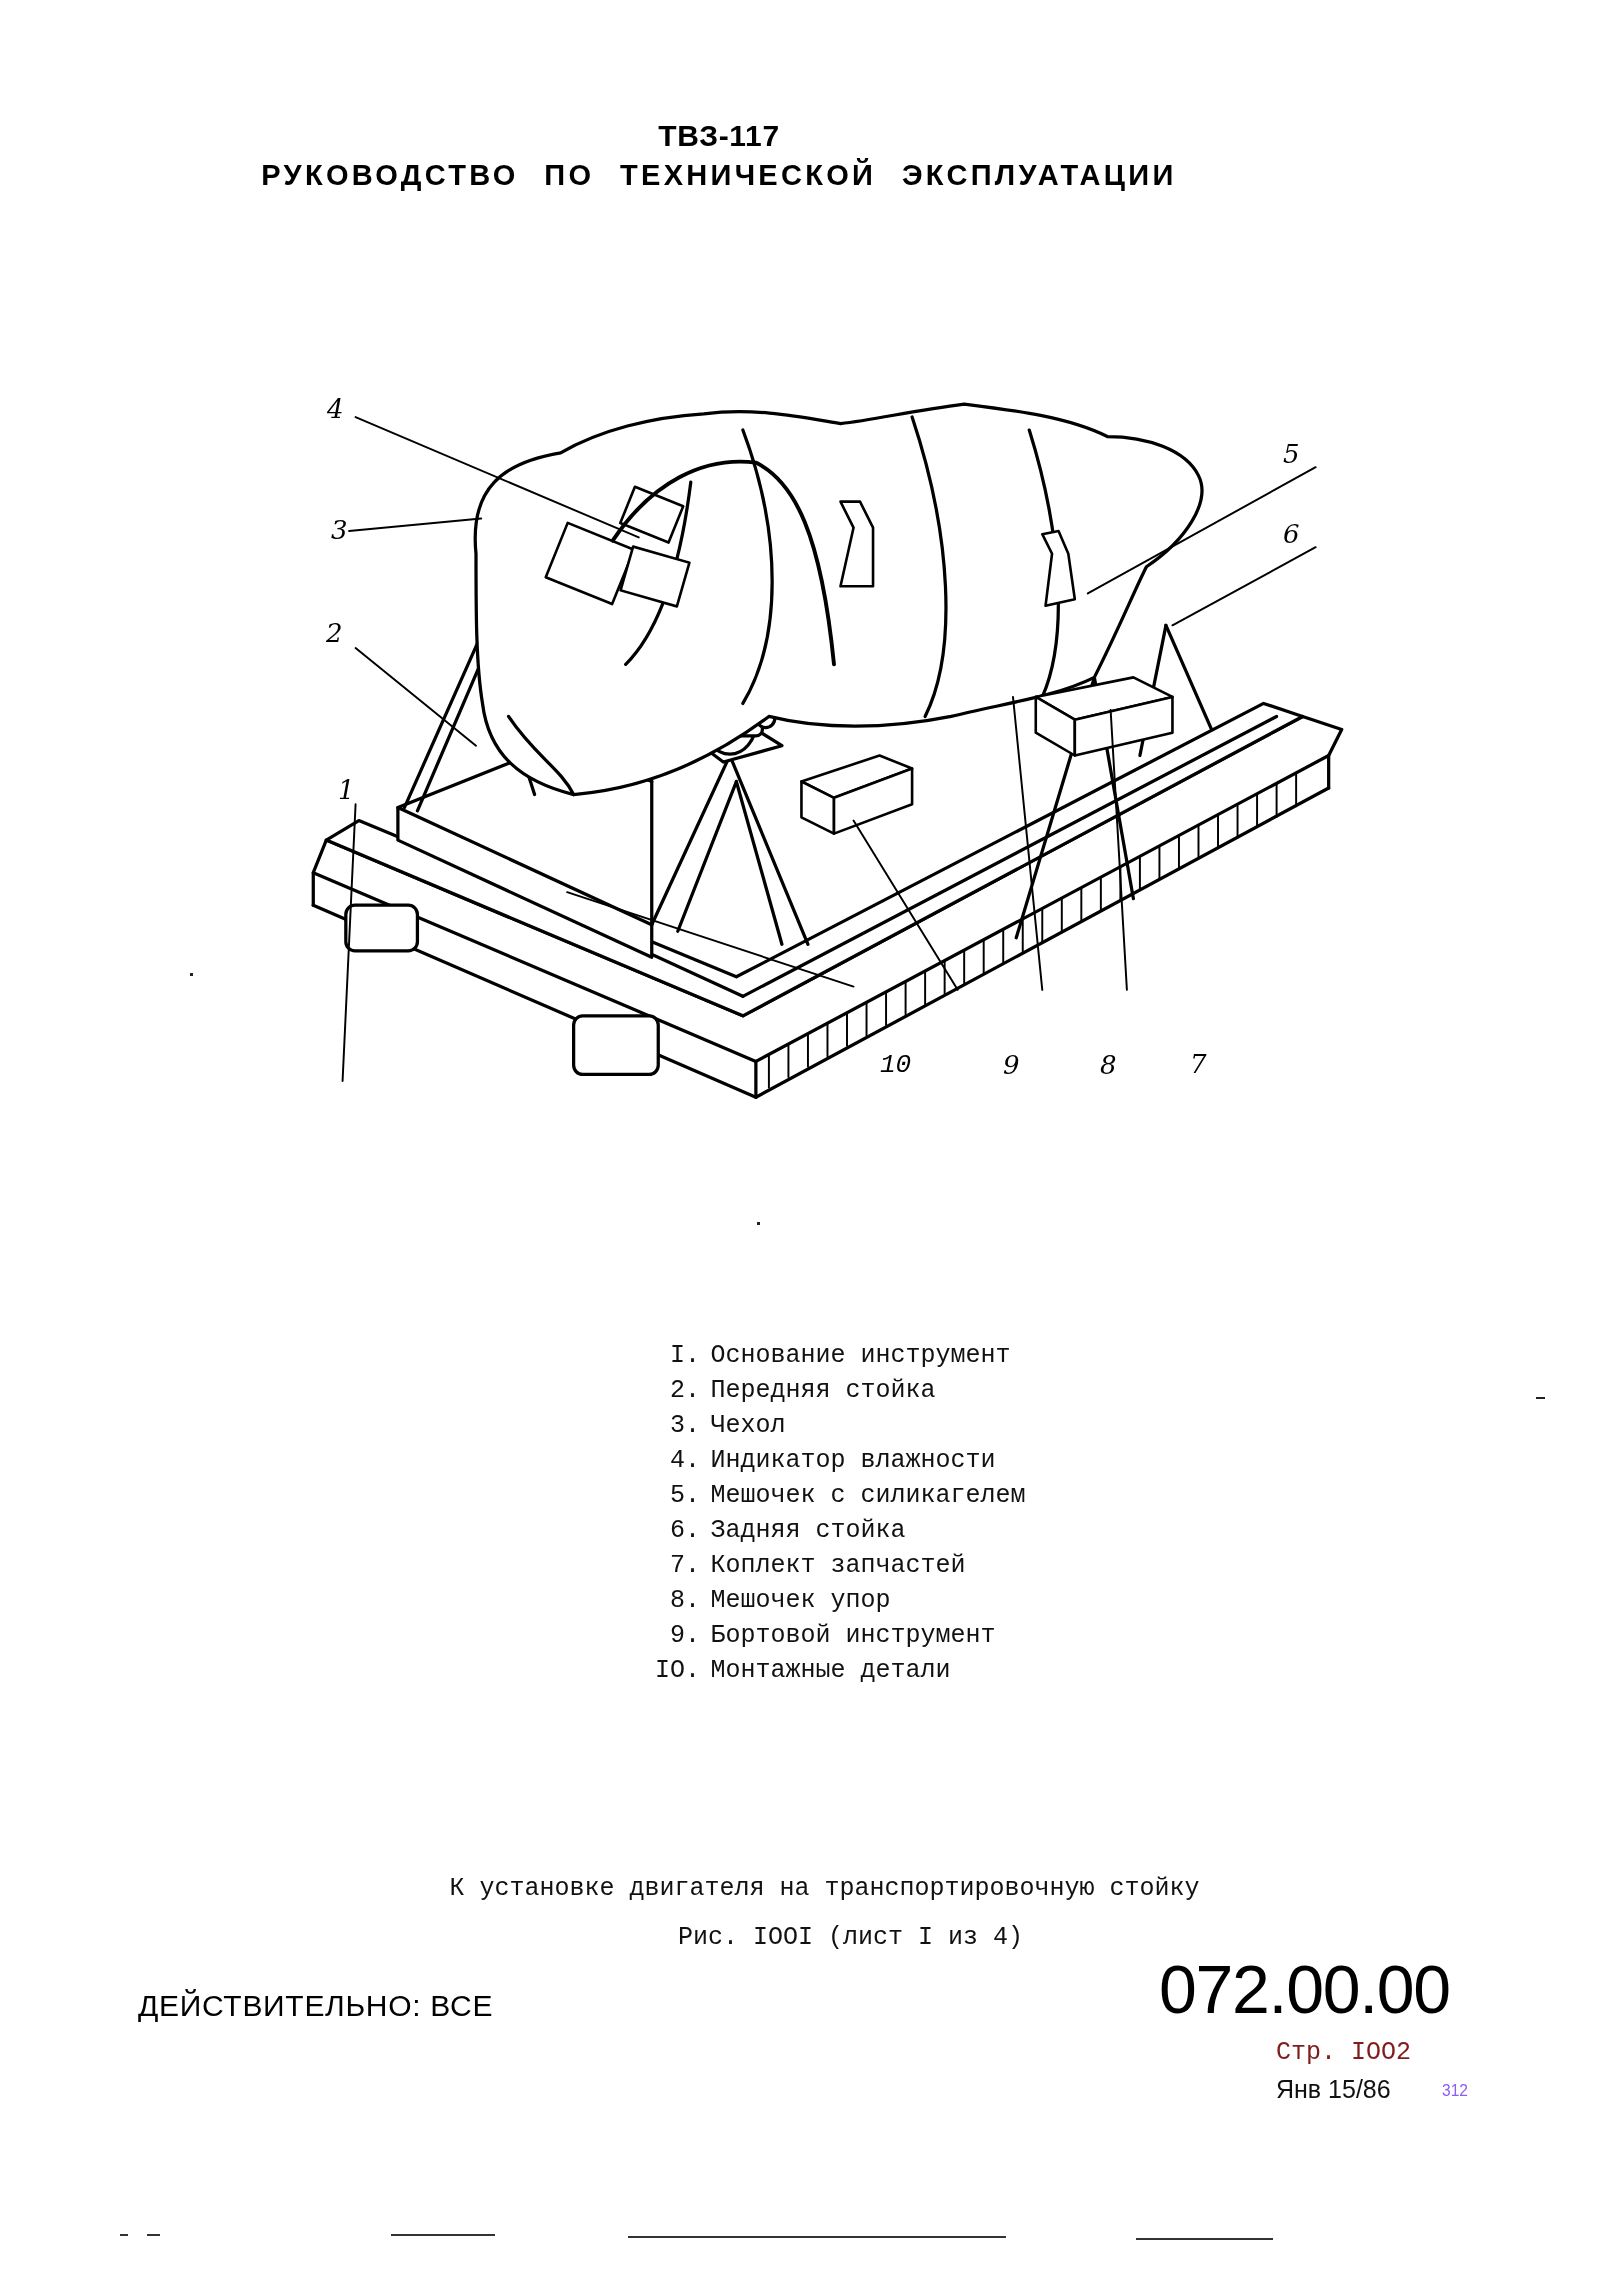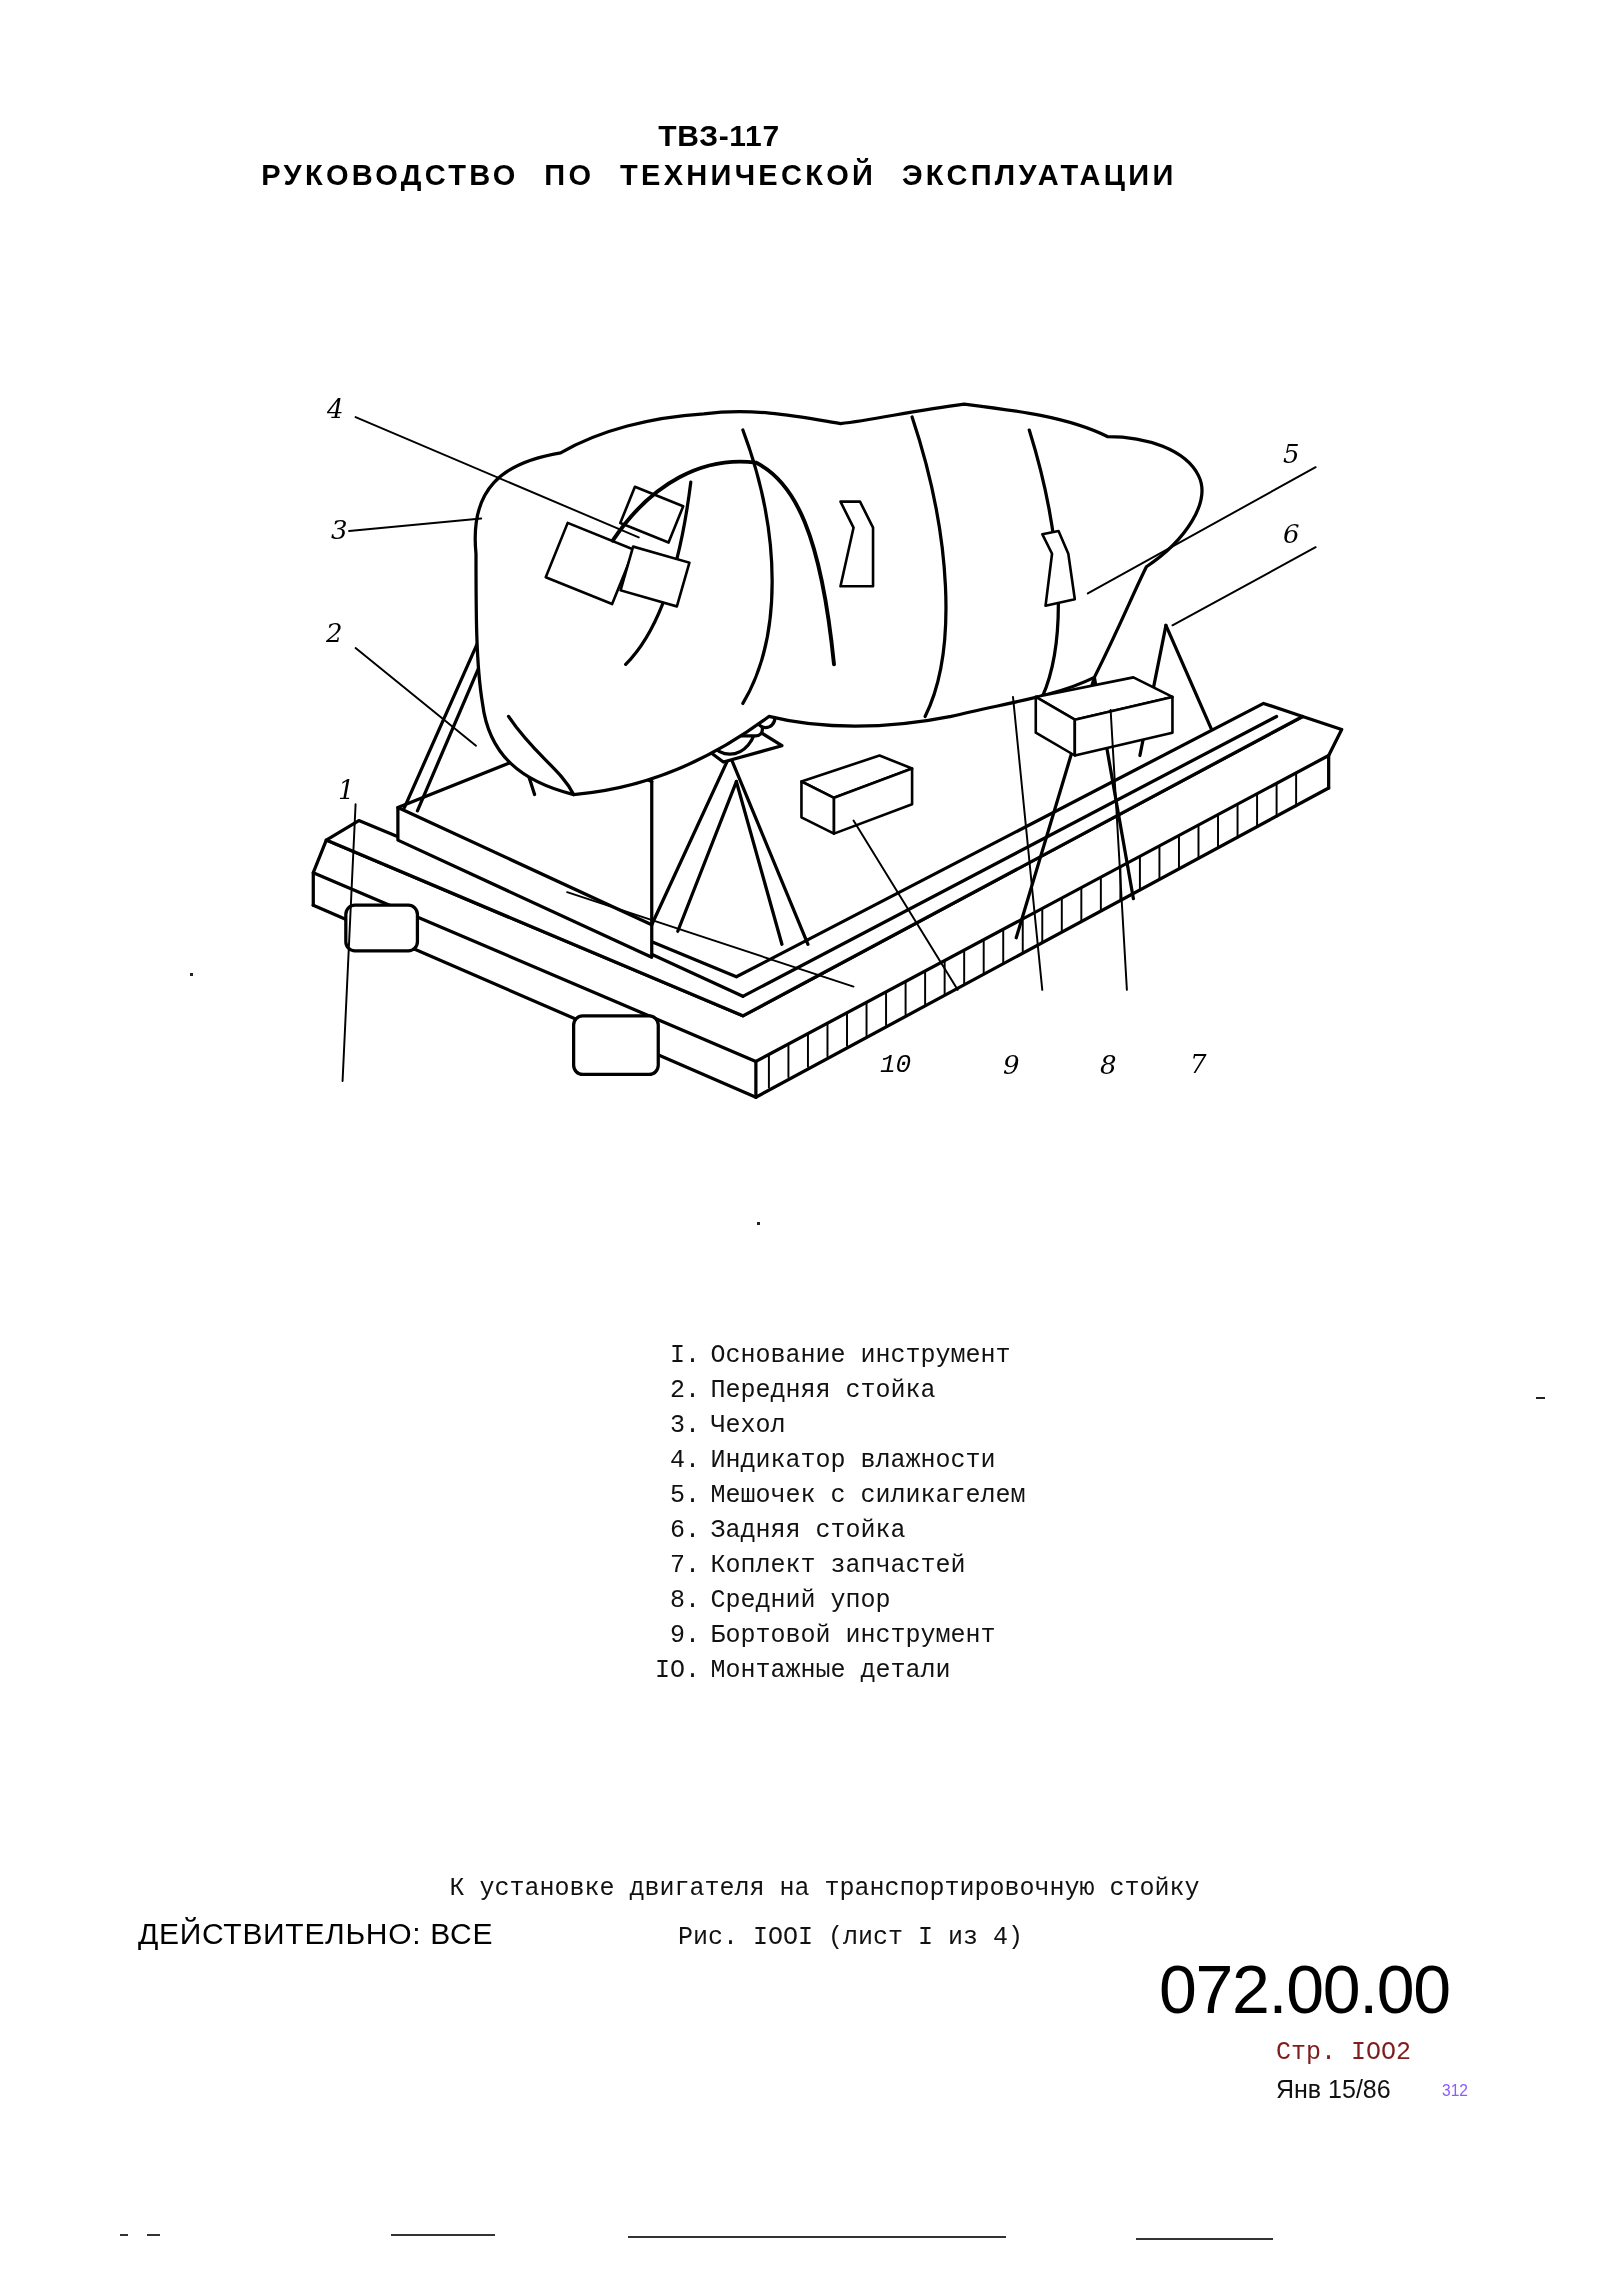--- a/index.html
+++ b/index.html
@@ -9,21 +9,21 @@
   #doc-code { top: 119px; font-size: 30px; letter-spacing: 0.7px; }
   #doc-title { top: 159px; font-size: 29px; letter-spacing: 3.3px; word-spacing: 14.3px; }
   #figure { left: 287px; top: 391px; width: 1107px; height: 729px; }
   .callout { font-family: "DejaVu Serif", serif; font-style: italic; font-size: 26px; color: #000; }
   #legend { left: 641px; top: 1338px; font-family: "Liberation Mono", monospace; font-size: 25px; line-height: 35px; color: #111; }
   .leg-row { white-space: pre; }
   .leg-num { display: inline-block; width: 59px; text-align: right; margin-right: 10.4px; }
   .caption { left: 0; width: 1623px; text-align: center; font-family: "Liberation Mono", monospace; font-size: 25px; color: #111; }
   #caption-1 { top: 1874px; left: 13px; }
   #caption-2 { top: 1923px; left: 39px; }
-  #validity { left: 138px; top: 1917px; font-family: "Liberation Sans", sans-serif; font-size: 30px; letter-spacing: 0.7px; color: #000; }
+  #validity { left: 138px; top: 1989px; font-family: "Liberation Sans", sans-serif; font-size: 30px; letter-spacing: 0.7px; color: #000; }
   #chapter { left: 1159px; top: 1950px; font-family: "Liberation Sans", sans-serif; font-weight: normal; font-size: 68px; letter-spacing: -1.3px; color: #000; }
   #page-no { left: 1276px; top: 2038px; font-family: Liberation Mono, monospace; font-size: 25px; color: #7f1d1d; }
   #rev-date { left: 1276px; top: 2075px; font-family: "Liberation Sans", sans-serif; font-size: 25px; color: #111; text-align: center; }
   #sheet-ref { left: 1442px; top: 2082px; font-family: "Liberation Sans", sans-serif; font-size: 15.6px; color: #8b5cf6; text-align: center; }
   .scan-mark { background: #222; }
   .foot-line { height: 2px; background: #333; }
 </style>
 </head>
 <body>
 
@@ -168,21 +168,21 @@
 </div>
 
 <div id="legend" class="abs">
   <div class="leg-row"><span class="leg-num">I.</span><span>Основание инструмент</span></div>
   <div class="leg-row"><span class="leg-num">2.</span><span>Передняя стойка</span></div>
   <div class="leg-row"><span class="leg-num">3.</span><span>Чехол</span></div>
   <div class="leg-row"><span class="leg-num">4.</span><span>Индикатор влажности</span></div>
   <div class="leg-row"><span class="leg-num">5.</span><span>Мешочек с силикагелем</span></div>
   <div class="leg-row"><span class="leg-num">6.</span><span>Задняя стойка</span></div>
   <div class="leg-row"><span class="leg-num">7.</span><span>Коплект запчастей</span></div>
-  <div class="leg-row"><span class="leg-num">8.</span><span>Средний упор</span></div>
+  <div class="leg-row"><span class="leg-num">8.</span><span>Мешочек упор</span></div>
   <div class="leg-row"><span class="leg-num">9.</span><span>Бортовой инструмент</span></div>
   <div class="leg-row"><span class="leg-num">IO.</span><span>Монтажные детали</span></div>
 </div>
 
 <div id="caption-1" class="abs caption">К установке двигателя на транспортировочную стойку</div>
 <div id="caption-2" class="abs caption">Рис. IOOI (лист I из 4)</div>
 
 <div id="validity" class="abs">ДЕЙСТВИТЕЛЬНО: ВСЕ</div>
 <div id="chapter" class="abs">072.00.00</div>
 <div id="page-no" class="abs">Стр. IOO2</div>

